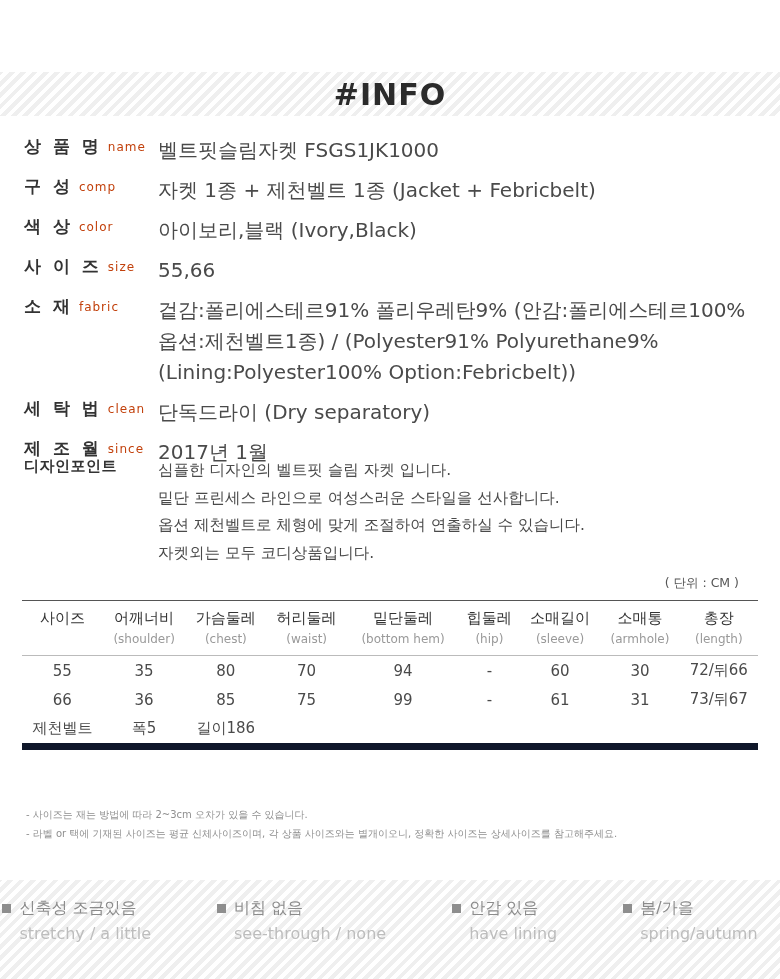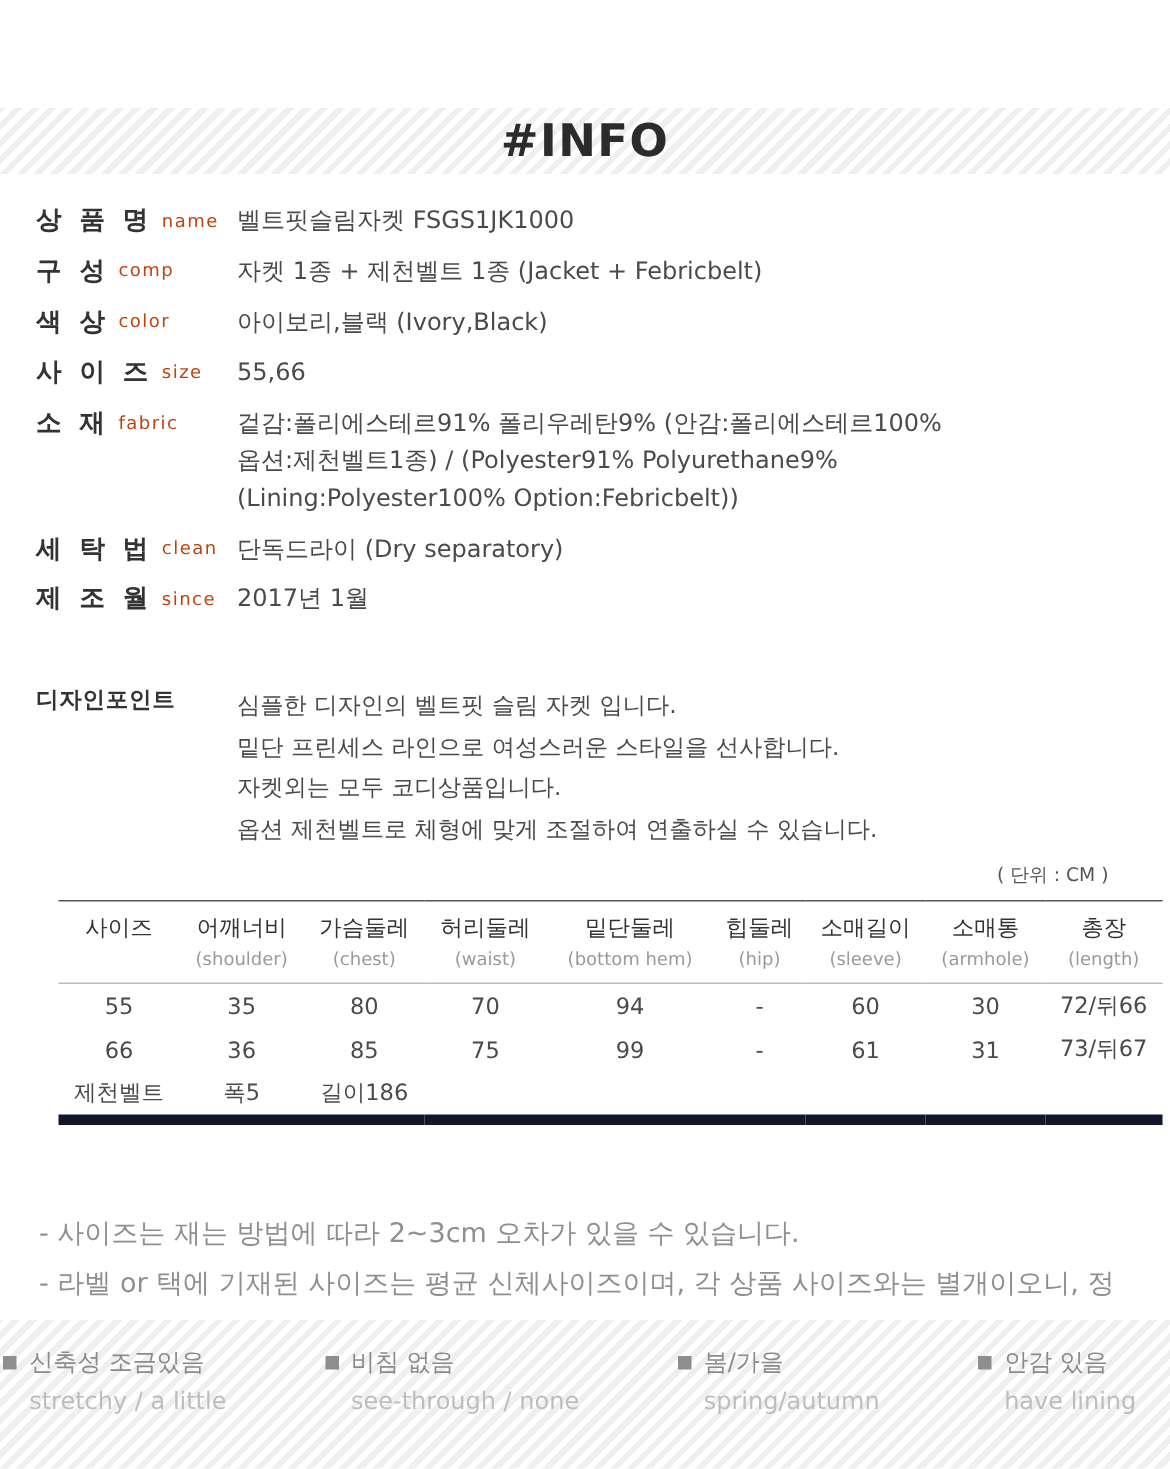--- a/index.html
+++ b/index.html
@@ -72,21 +72,21 @@
     white-space: nowrap;
   }
   .spec-label .en {
     font-size: 12px;
     color: #c2410c;
     margin-left: 6px;
     letter-spacing: 1px;
     font-weight: normal;
   }
   .spec-value {
-    font-size: 16px;
+    font-size: 20px;
     color: #4a4a4a;
     line-height: 1.55;
     flex: 1;
   }
   .spec-value .line {
     display: block;
   }
 
   
   .design {
@@ -120,21 +120,21 @@
   .unit-note {
     position: absolute;
     top: 575px;
     right: 41px;
     font-size: 12.5px;
     color: #555;
   }
   .size-table {
     position: absolute;
     top: 600px;
-    left: 39px;
+    left: 22px;
     width: 736px;
     border-collapse: collapse;
   }
   .size-table th, .size-table td {
     text-align: center;
     font-weight: normal;
   }
   .size-table thead th {
     padding: 8px 0 4px 0;
     font-size: 15px;
@@ -162,21 +162,21 @@
   }
 
   
   .notes {
     position: absolute;
     top: 806px;
     left: 26px;
     width: 730px;
   }
   .notes .note {
-    font-size: 18px;
+    font-size: 10px;
     color: #8f8f8f;
     line-height: 1.85;
     display: block;
   }
 
   
   .bottom-band {
     position: absolute;
     left: 0;
     top: 880px;
@@ -307,22 +307,22 @@
       </div>
     </div>
 
   </div>
 
   <div class="design">
     <div class="design-label">디자인포인트</div>
     <div class="design-body">
       <span class="line">심플한 디자인의 벨트핏 슬림 자켓 입니다.</span>
       <span class="line">밑단 프린세스 라인으로 여성스러운 스타일을 선사합니다.</span>
+      <span class="line">옵션 제천벨트로 체형에 맞게 조절하여 연출하실 수 있습니다.</span>
       <span class="line">자켓외는 모두 코디상품입니다.</span>
-      <span class="line">옵션 제천벨트로 체형에 맞게 조절하여 연출하실 수 있습니다.</span>
     </div>
   </div>
 
   <div class="unit-note">( 단위 : CM )</div>
 
   <table class="size-table">
     <thead>
       <tr>
         <th>사이즈</th>
         <th>어깨너비</th>
@@ -403,29 +403,29 @@
         <div class="attr-top">
           <span class="attr-square"></span>
           <span class="attr-ko">비침 없음</span>
         </div>
         <span class="attr-en">see-through / none</span>
       </div>
 
       <div class="attr">
         <div class="attr-top">
           <span class="attr-square"></span>
+          <span class="attr-ko">안감 있음</span>
+        </div>
+        <span class="attr-en">have lining</span>
+      </div>
+
+      <div class="attr">
+        <div class="attr-top">
+          <span class="attr-square"></span>
           <span class="attr-ko">봄/가을</span>
         </div>
         <span class="attr-en">spring/autumn</span>
       </div>
 
-      <div class="attr">
-        <div class="attr-top">
-          <span class="attr-square"></span>
-          <span class="attr-ko">안감 있음</span>
-        </div>
-        <span class="attr-en">have lining</span>
-      </div>
-
     </div>
   </div>
 
 </div>
 
 </body></html>

